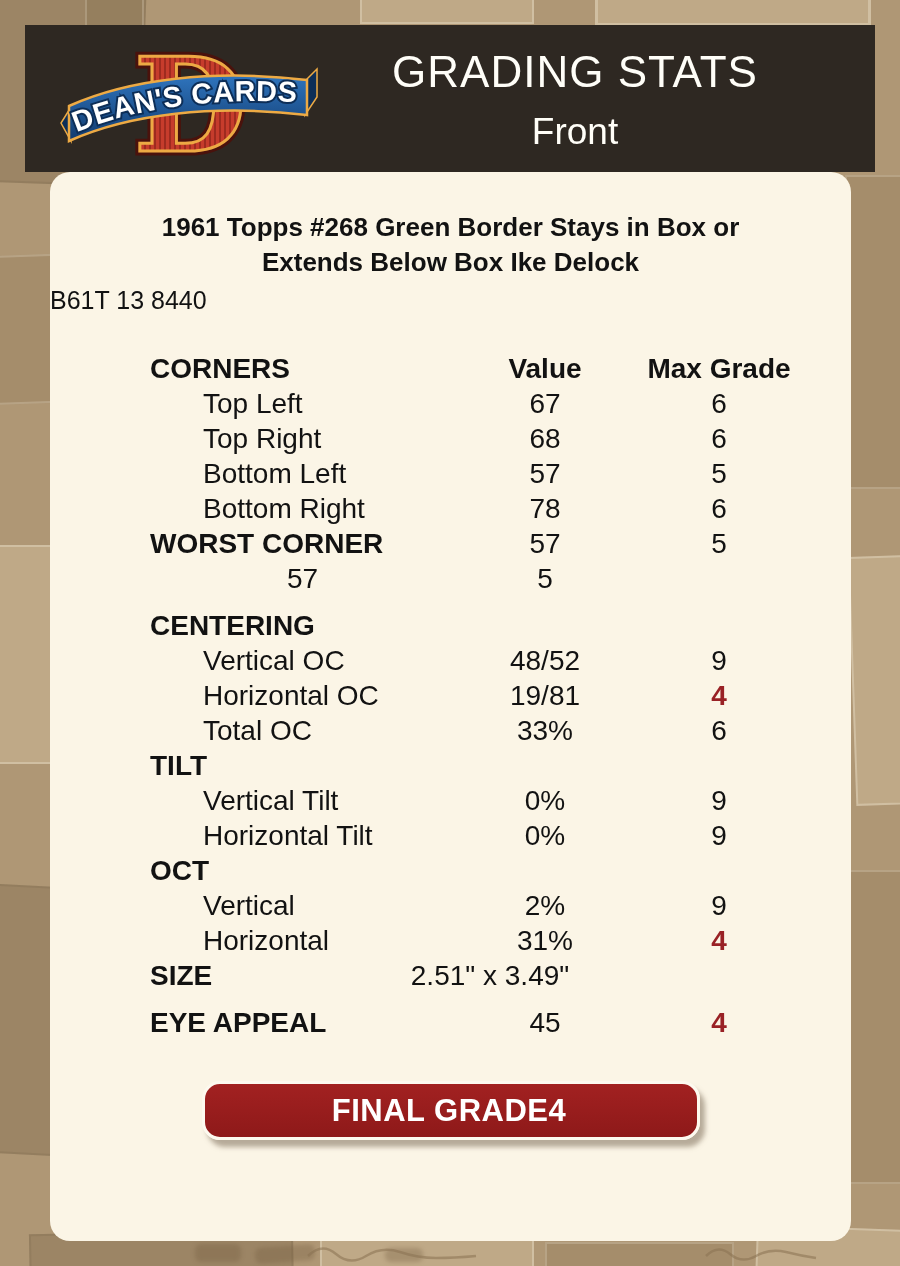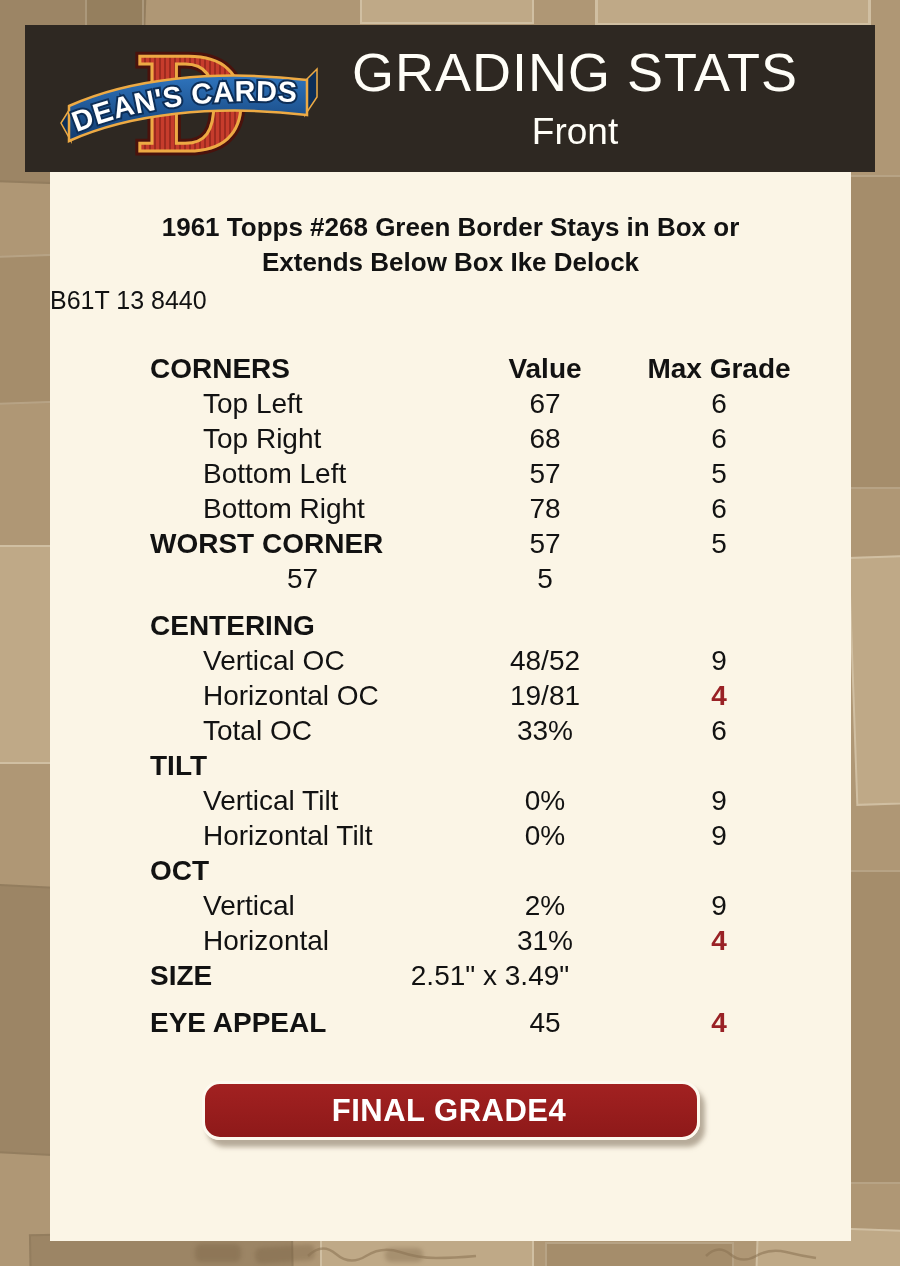--- a/index.html
+++ b/index.html
@@ -17,28 +17,28 @@
   .blob{position:absolute;background:rgba(110,86,56,.30);border:none;border-radius:6px;filter:blur(2px);}
   .squiggle{position:absolute;opacity:.55;}
 
   
   .header-bar{
     position:absolute;left:25px;top:25px;width:850px;height:147px;
     background:#2e2822;
   }
   .logo{position:absolute;left:34px;top:8px;width:262px;height:134px;}
   .header-titles{position:absolute;left:300px;right:50px;top:22px;text-align:center;color:#fffef8;}
-  .header-titles .main{font-size:54px;letter-spacing:1px;line-height:50px;}
+  .header-titles .main{font-size:44px;letter-spacing:1px;line-height:50px;}
   .header-titles .sub{font-size:37px;line-height:42px;margin-top:14px;}
 
   
   .card{
     position:absolute;left:50px;top:172px;width:801px;height:1069px;
     background:#fbf5e6;color:#121212;
-    padding-top:38px;box-sizing:border-box;
+    padding-top:38px;box-sizing:border-box;border-radius:20px;
   }
   .card-title{font-size:26px;font-weight:bold;text-align:center;line-height:35px;}
   .card-code{font-size:25px;text-align:left;line-height:33px;margin-top:4px;}
 
   
   .stats{margin:34px 48px 0 100px;font-size:28px;}
   .trow{display:grid;grid-template-columns:1fr 180px 168px;height:35px;line-height:35px;}
   .trow .lab{text-align:left;white-space:nowrap;}
   .trow .val,.trow .max{text-align:center;white-space:nowrap;}
   .trow.head .lab,.trow.head .val,.trow.head .max{font-weight:bold;}

